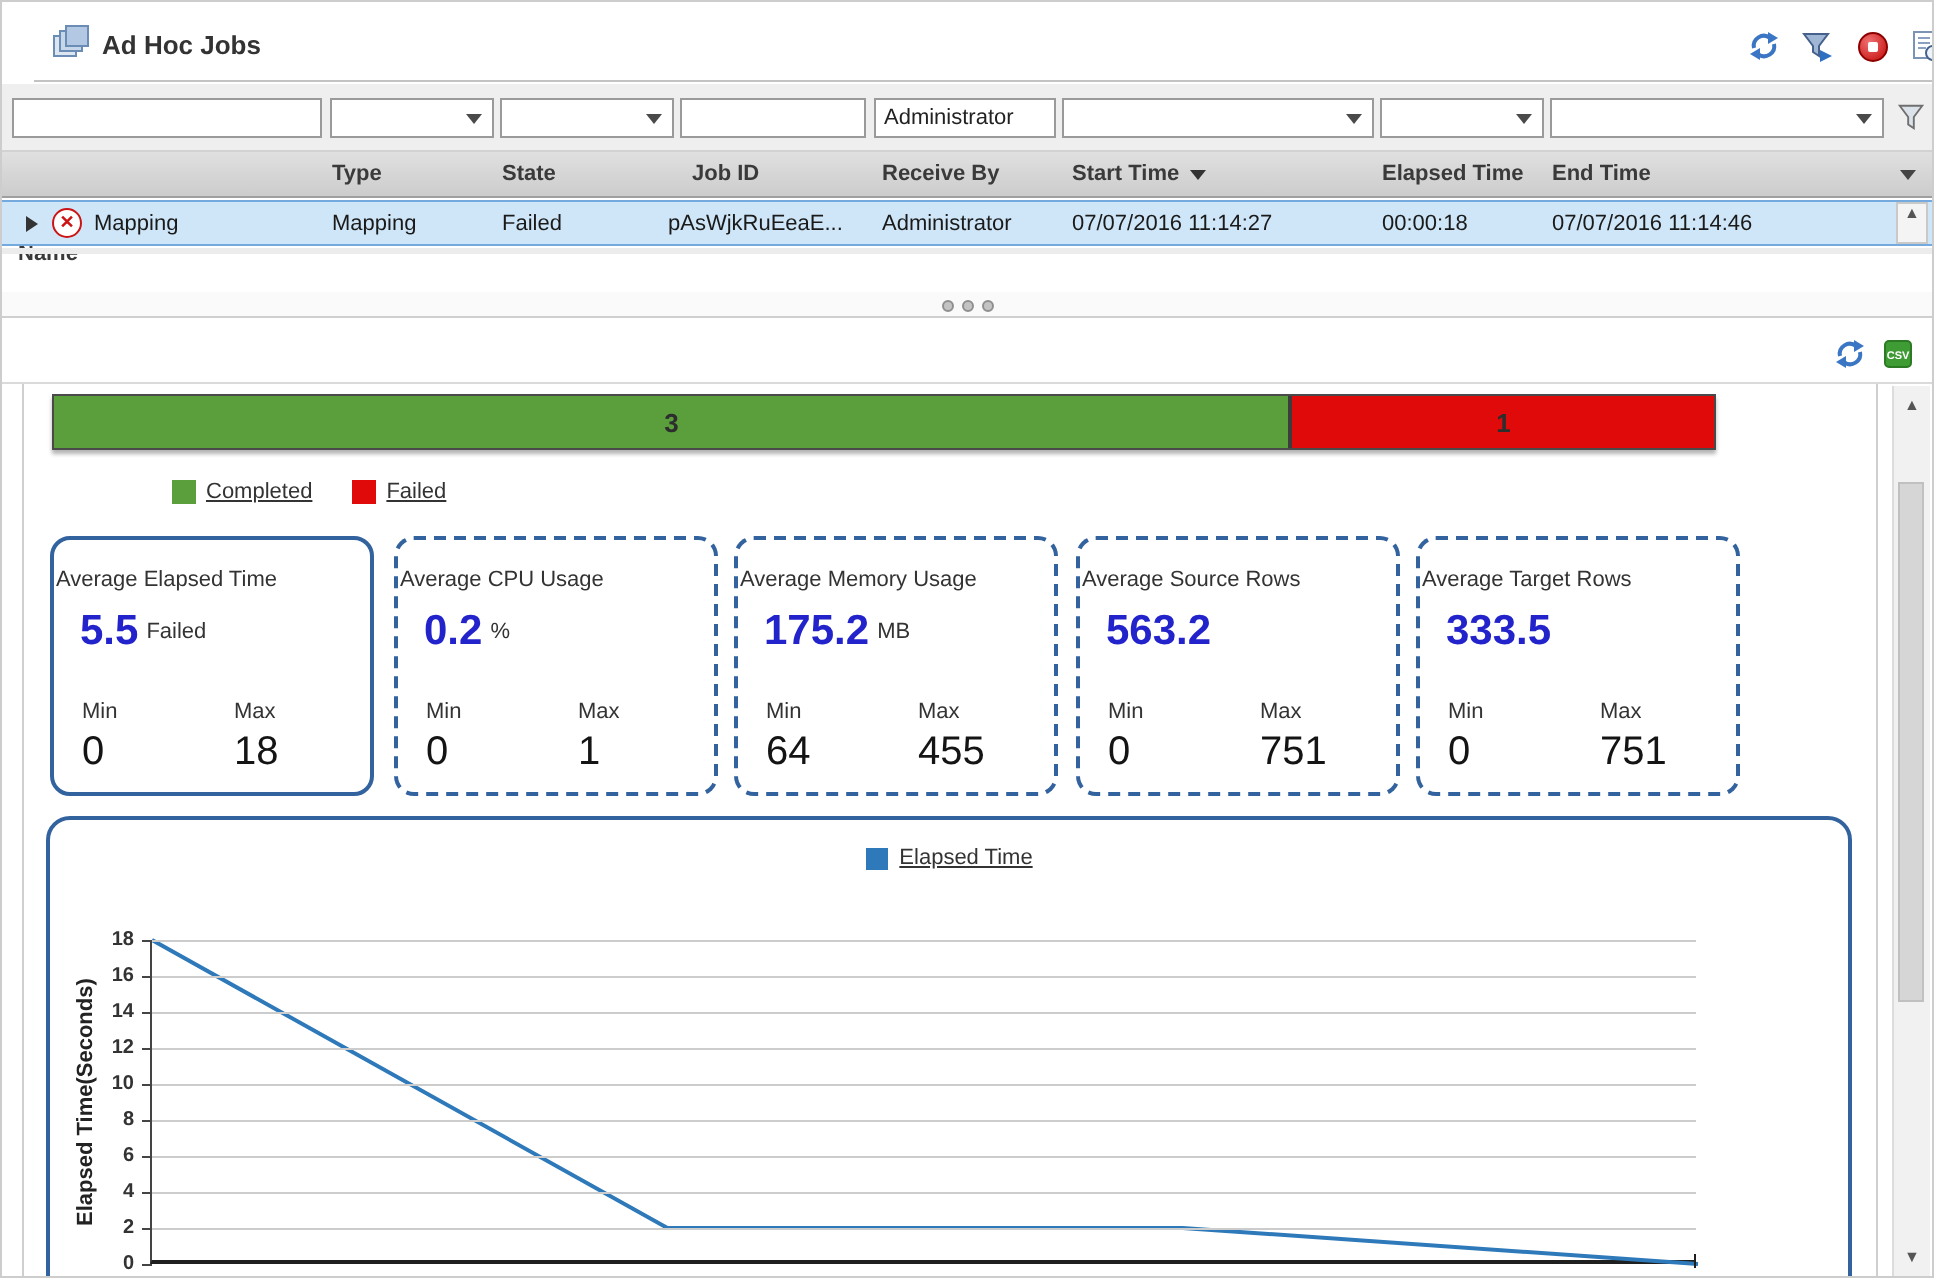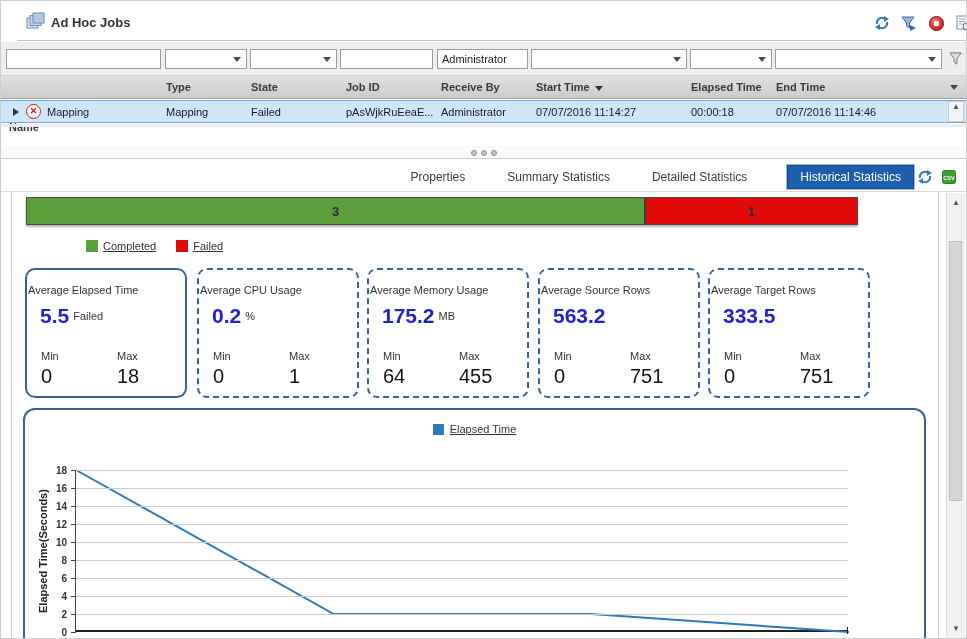--- a/index.html
+++ b/index.html
@@ -181,45 +181,39 @@
     <span class="col" style="left:775px;">End Time</span>
     <span class="colmenu"></span>
   </div>
 
   <div class="trow">
     <span class="expand-caret"></span>
     <span class="failed-badge">✕</span>
     <span class="cell" style="left:46px;">Mapping</span>
     <span class="cell" style="left:165px;">Mapping</span>
     <span class="cell" style="left:250px;">Failed</span>
-    <span class="cell" style="left:345px;">pAsWjkRuEeaE...</span>
+    <span class="cell" style="left:333px;">pAsWjkRuEeaE...</span>
     <span class="cell" style="left:440px;">Administrator</span>
     <span class="cell" style="left:535px;">07/07/2016 11:14:27</span>
     <span class="cell" style="left:690px;">00:00:18</span>
     <span class="cell" style="left:775px;">07/07/2016 11:14:46</span>
   </div>
   <div class="mini-scroll">▲</div>
   <div class="table-strip"></div>
 
 
   <div class="splitter">
     <span class="dots">
         <span class="dot"></span>
         <span class="dot"></span>
         <span class="dot"></span>
       </span>
   </div>
 
   <div class="detail-header">
-    <div class="tabbar">
-      <span class="tab">Properties</span>
-      <span class="tab">Summary Statistics</span>
-      <span class="tab">Detailed Statistics</span>
-      <span class="tab active">Historical Statistics</span>
-    </div>
     <div class="detail-actions">
       <span class="icon-btn">
         <svg viewBox="0 0 16 16" width="16" height="16">
           <path d="M3 9 a5 5 0 0 1 8-5" fill="none" stroke="#3b76c4" stroke-width="2"></path>
           <polygon points="10,1 15,4 10,7" fill="#3b76c4"></polygon>
           <path d="M13 7 a5 5 0 0 1 -8 5" fill="none" stroke="#3b76c4" stroke-width="2"></path>
           <polygon points="6,9 1,12 6,15" fill="#3b76c4"></polygon>
         </svg>
       </span>
       <span class="icon-btn">

